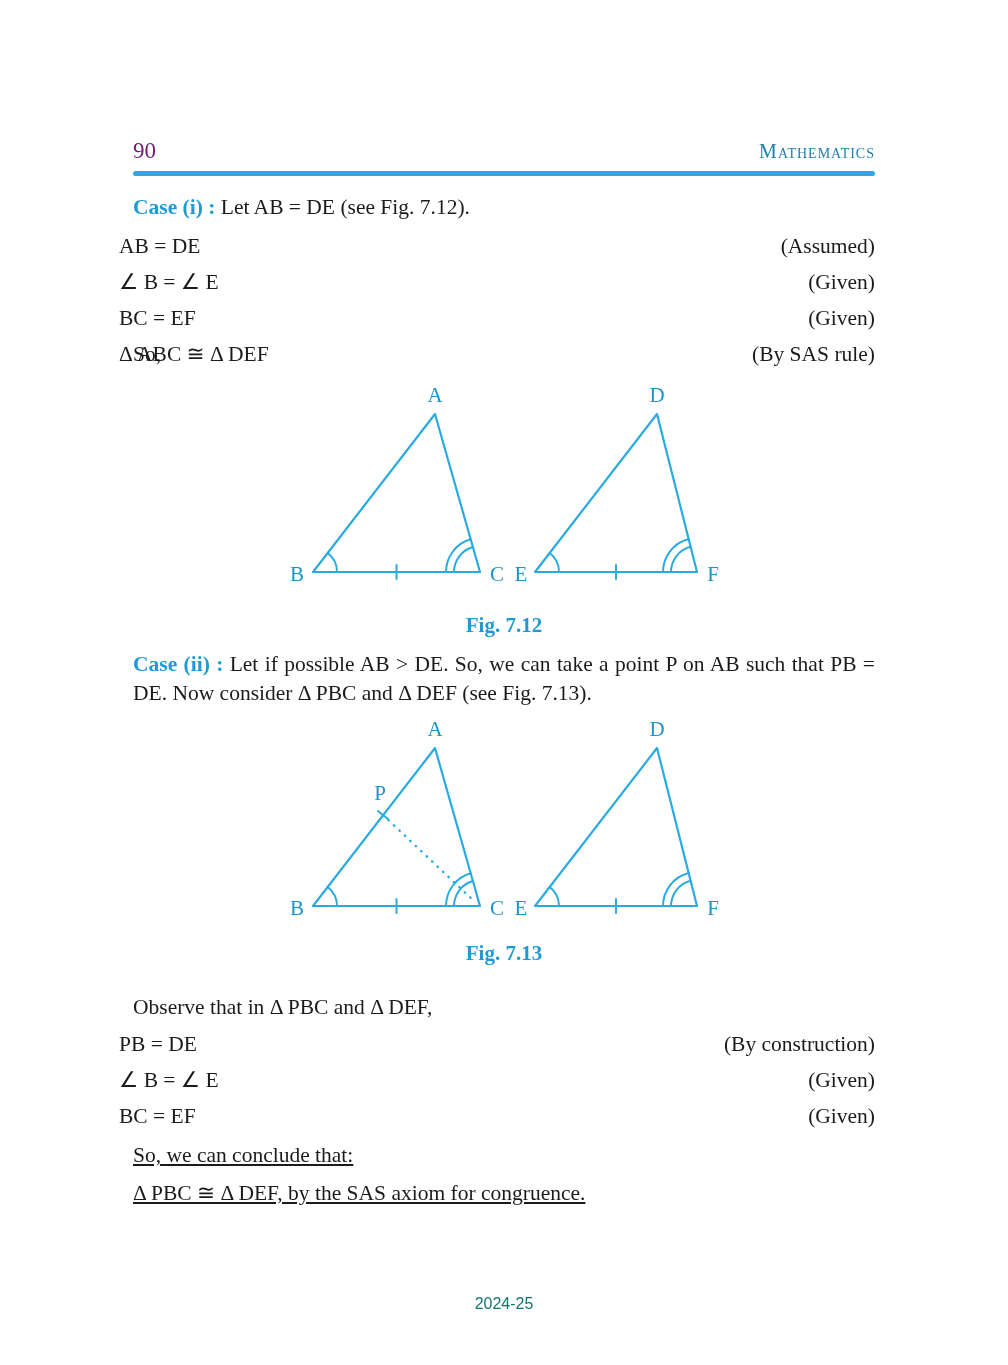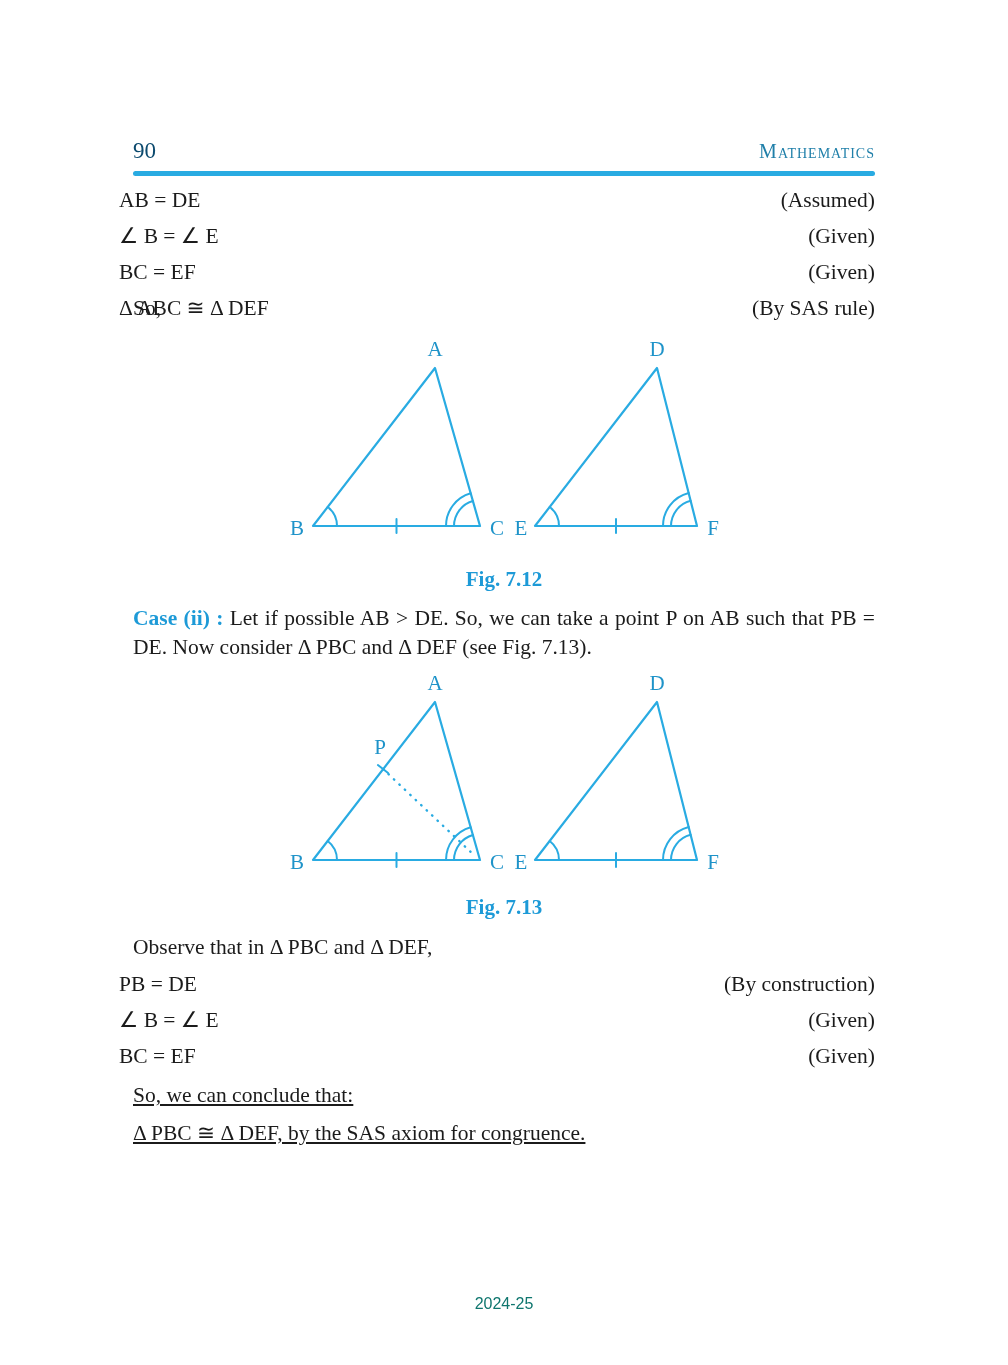--- a/index.html
+++ b/index.html
@@ -5,21 +5,21 @@
   html,body{margin:0;padding:0;background:#ffffff;}
   body{
     width:1008px;height:1365px;position:relative;
     font-family:"Liberation Serif", serif;
     color:#1b1b1b;
     -webkit-font-smoothing:antialiased;
   }
   .content{padding:0 133px;}
   
   .hdr{display:flex;justify-content:space-between;align-items:baseline;padding-top:138px;}
-  .page-num{font-size:23px;color:#0c4a6e;}
+  .page-num{font-size:23px;color:#701a75;}
   .hdr-title{font-size:20px;color:#1f7fa9;font-variant:small-caps;letter-spacing:1px;}
   .rule{height:5px;background:#29abe2;border-radius:3px;margin-top:7px;}
   
   p{margin:0;font-size:21.5px;line-height:30px;}
   .p-case1{margin-top:16px;}
   .p-observe{margin-top:6px;}
   .case-label{color:#1d9ad7;font-weight:bold;}
   .p-case2{margin-top:12px;text-align:justify;line-height:29px;}
   
   .eq-block{margin-top:6px;}
@@ -49,20 +49,22 @@
 <body>
 
 <div class="content">
 
   <div class="hdr">
     <span class="page-num">90</span>
     <span class="hdr-title">Mathematics</span>
   </div>
   <div class="rule"></div>
 
+  <p class="p-case1"><span class="case-label">Case (i) :</span>
+    <span>Let AB = DE (see Fig. 7.12).</span></p>
 
 
   <div class="eq-block">
     <div class="eq-row">
       <span class="eq-lead"></span>
       <span class="eq-expr">AB = DE</span>
       <span class="eq-reason">(Assumed)</span>
     </div>
     <div class="eq-row">
       <span class="eq-lead"></span>
@@ -128,21 +130,21 @@
       <path class="tri-thin" d="M 386 190 A 26 26 0 0 1 405.6 164.8"></path>
       <path class="tri-thin" d="M 378 190 A 34 34 0 0 1 403.7 157"></path>
       <line class="tri-thin" x1="331" y1="183" x2="331" y2="197"></line>
       <text class="vlabel" text-anchor="middle" x="372" y="20">D</text>
       <text class="vlabel" text-anchor="middle" x="236" y="199">E</text>
       <text class="vlabel" text-anchor="middle" x="428" y="199">F</text>
     </svg>
     <div class="fig-caption cap713">Fig. 7.13</div>
   </div>
 
-  <p class="p-observe" style="margin-top:12px;">Observe that in Δ PBC and Δ DEF,</p>
+  <p class="p-observe" style="margin-top:26px;">Observe that in Δ PBC and Δ DEF,</p>
 
   <div class="eq-block2">
     <div class="eq-row">
       <span class="eq-lead"></span>
       <span class="eq-expr">PB = DE</span>
       <span class="eq-reason">(By construction)</span>
     </div>
     <div class="eq-row">
       <span class="eq-lead"></span>
       <span class="eq-expr">∠ B = ∠ E</span>

